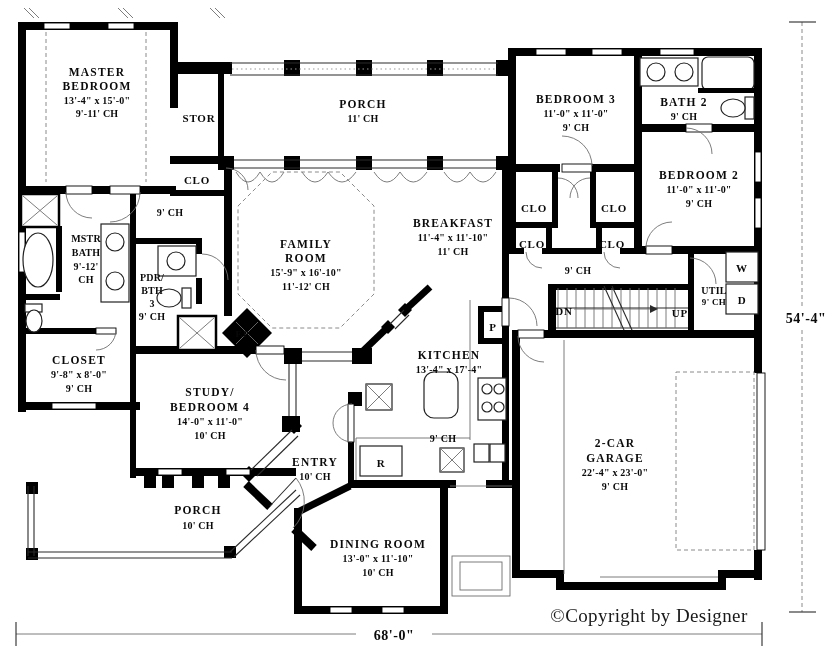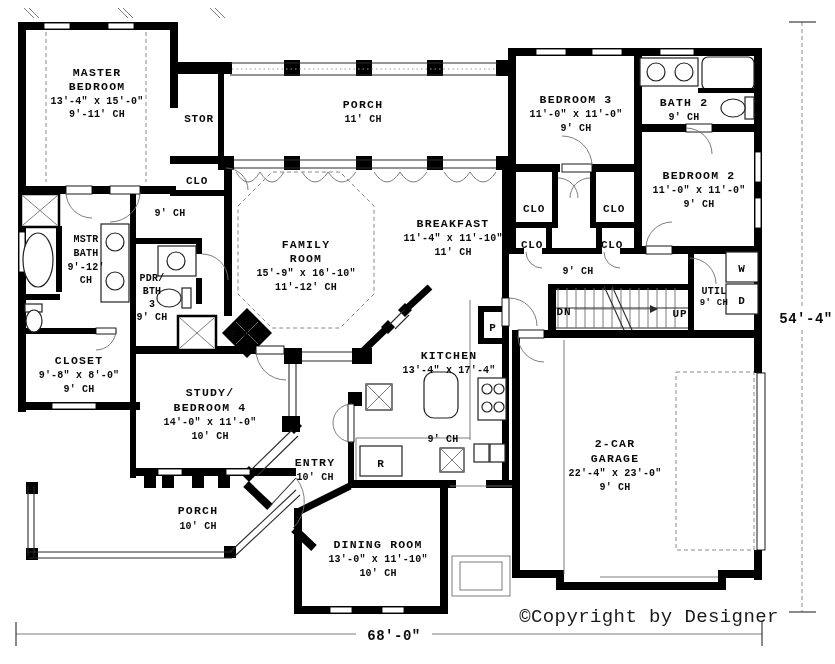--- a/index.html
+++ b/index.html
@@ -1,16 +1,16 @@
 <!DOCTYPE html>
 <html><head>
 <meta charset="utf-8">
 <style>
   html,body{margin:0;padding:0;background:#fff;}
-  .stage{width:764px;height:664px;position:relative;background:#fef9c3;font-family:Liberation Mono, monospace;}
+  .stage{width:764px;height:664px;position:relative;background:#fef9c3;font-family:Liberation Serif, serif;}
   .w{fill:#000;}
   .win{fill:#fff;stroke:#000;stroke-width:0.9;}
   .tl{stroke:#2a2a2a;stroke-width:1.1;fill:none;}
   .tl2{stroke:#6e6e6e;stroke-width:0.9;fill:none;}
   .thick{stroke:#000;stroke-width:7;fill:none;}
   .thick8{stroke:#000;stroke-width:8;fill:none;}
   .dsh{stroke:#8a8a8a;stroke-width:1;fill:none;stroke-dasharray:4 3;}
   .dot{stroke:#9a9a9a;stroke-width:1;fill:none;stroke-dasharray:1.5 3;}
   .fx{fill:#fff;stroke:#222;stroke-width:1.2;}
   text{fill:#0a0a0a;}

